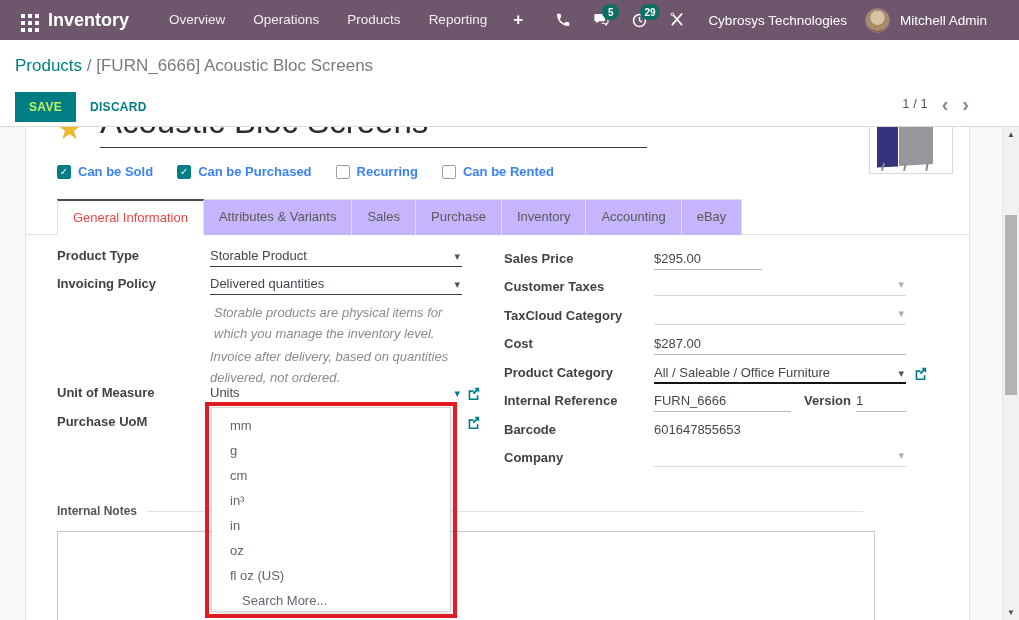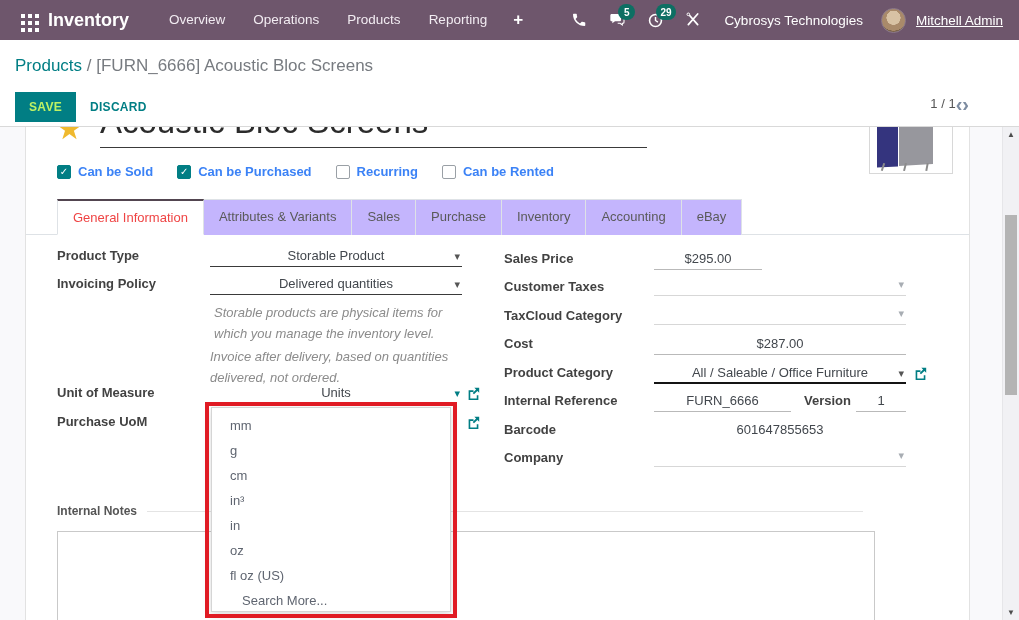--- a/index.html
+++ b/index.html
@@ -15,32 +15,32 @@
   .app-name { font-size:18px; font-weight:bold; margin-right:26px; }
   .nav-item { font-size:13.5px; color:#f2ecf2; padding:0 14px; line-height:40px; cursor:pointer; }
   .nav-plus { font-size:17px; font-weight:bold; padding:0 12px; cursor:pointer; }
   .topbar-right { margin-left:auto; display:flex; align-items:center; gap:4px; }
   .tb-icon { position:relative; width:34px; height:40px; display:flex; align-items:center; justify-content:center; cursor:pointer; }
   .tb-icon svg { display:block; }
   .badge { position:absolute; top:4px; left:18px; min-width:17px; height:16px; padding:0 4px; border-radius:9px;
            background:#0d6f63; color:#fff; font-size:10px; font-weight:bold; display:flex; align-items:center; justify-content:center; }
   .company { font-size:13.5px; margin:0 14px 0 10px; }
   .avatar { width:25px; height:25px; border-radius:50%; background:radial-gradient(circle at 50% 38%, #d8c2a4 0 38%, #a98a6a 39% 70%, #7b6348 71%); border:1px solid #8d7b8c; margin-right:6px; }
-  .user-name { font-size:13.5px; margin-right:4px;text-decoration:underline; }
+  .user-name { font-size:13.5px; margin-right:20px; }
 
   
   .cpanel { position:absolute; left:0; top:40px; width:1019px; height:87px; background:#fff; border-bottom:1px solid #d9d9d9; }
   .breadcrumb { position:absolute; left:15px; top:16px; font-size:17px; color:#777b80; }
   .bc-link { color:#017e84; cursor:pointer; }
   .btn-row { position:absolute; left:15px; top:52px; display:flex; align-items:center; }
   .btn-save { background:#017e84; color:#bef264; border:none; font-size:12px; font-weight:bold; letter-spacing:.3px;
               padding:8px 14px; cursor:pointer; font-family:inherit; }
   .btn-discard { background:none; border:none; color:#017e84; font-size:12px; font-weight:bold; letter-spacing:.3px;
                  padding:7px 14px; cursor:pointer; font-family:inherit; }
-  .pager { position:absolute; right:50px; top:56px; display:flex; align-items:center; }
+  .pager { position:absolute; right:50px; top:56px; display:flex; align-items:center; gap:14px; }
   .pager-count { font-size:13px; color:#555; }
   .pager-nav { font-size:20px; color:#7d8ca1; cursor:pointer; line-height:14px; font-weight:bold; }
 
   
   .content { position:absolute; left:0; top:127px; width:1019px; height:493px; background:#f9f9fb; }
   .sheet { position:absolute; left:25px; top:0; width:945px; height:493px; background:#fff;
            border-left:1px solid #e2e2e2; border-right:1px solid #e2e2e2; overflow:hidden; }
 
   .fav-star { position:absolute; left:30px; top:-13px; font-size:30px; color:#efb92e; cursor:pointer; line-height:1; }
   .prod-title { position:absolute; left:74px; top:-24px; font-size:33px; font-weight:500; color:#2b2b2b; white-space:nowrap; }
@@ -53,21 +53,21 @@
   .chk-box.checked { background:#017e84; border-color:#017e84; }
   .chk-label { font-size:13px; font-weight:600; color:#3b82f6; }
 
   .tabs { position:absolute; left:0; top:71px; width:945px; border-bottom:1px solid #dee2e6; padding-left:31px; display:flex; }
   .tab { font-size:13px; color:#5a5a5a; padding:9px 15px; border:1px solid #dee2e6; border-bottom:none; background:#c4b5fd;
          cursor:pointer; margin-bottom:0; position:relative; top:1px; border-left:none; }
   .tab:first-child { border-left:1px solid #dee2e6; }
   .tab.active { color:#ef4444; border-top:2px solid #524550; background:#fff; border-bottom:1px solid #fff; }
 
   .fld-label { position:absolute; font-size:13px; font-weight:bold; color:#424242; white-space:nowrap; }
-  .fld-value { position:absolute; font-size:13px; color:#42474d; white-space:nowrap; cursor:pointer;text-align:center; }
+  .fld-value { position:absolute; font-size:13px; color:#42474d; white-space:nowrap; cursor:pointer; }
   .w-val { width:252px; }
   .u-dark { border-bottom:1px solid #3a3a3a; padding-bottom:3px; }
   .u-gray { border-bottom:1px solid #b9b9b9; padding-bottom:3px; }
   .u-light { border-bottom:1px solid #d7d7d7; padding-bottom:3px; height:20px; }
   .u-focus { border-bottom:2px solid #141414; padding-bottom:2px; }
   .caret { position:absolute; right:2px; top:2px; font-size:11px; color:#555; }
   .caret.teal { color:#017e84; }
   .caret.gray { color:#a8adb3; }
   .help-text { position:absolute; font-size:13px; font-style:italic; color:#8b8b8b; width:258px; line-height:1.6; }
   .ext-link { position:absolute; width:14px; height:14px; cursor:pointer; }

